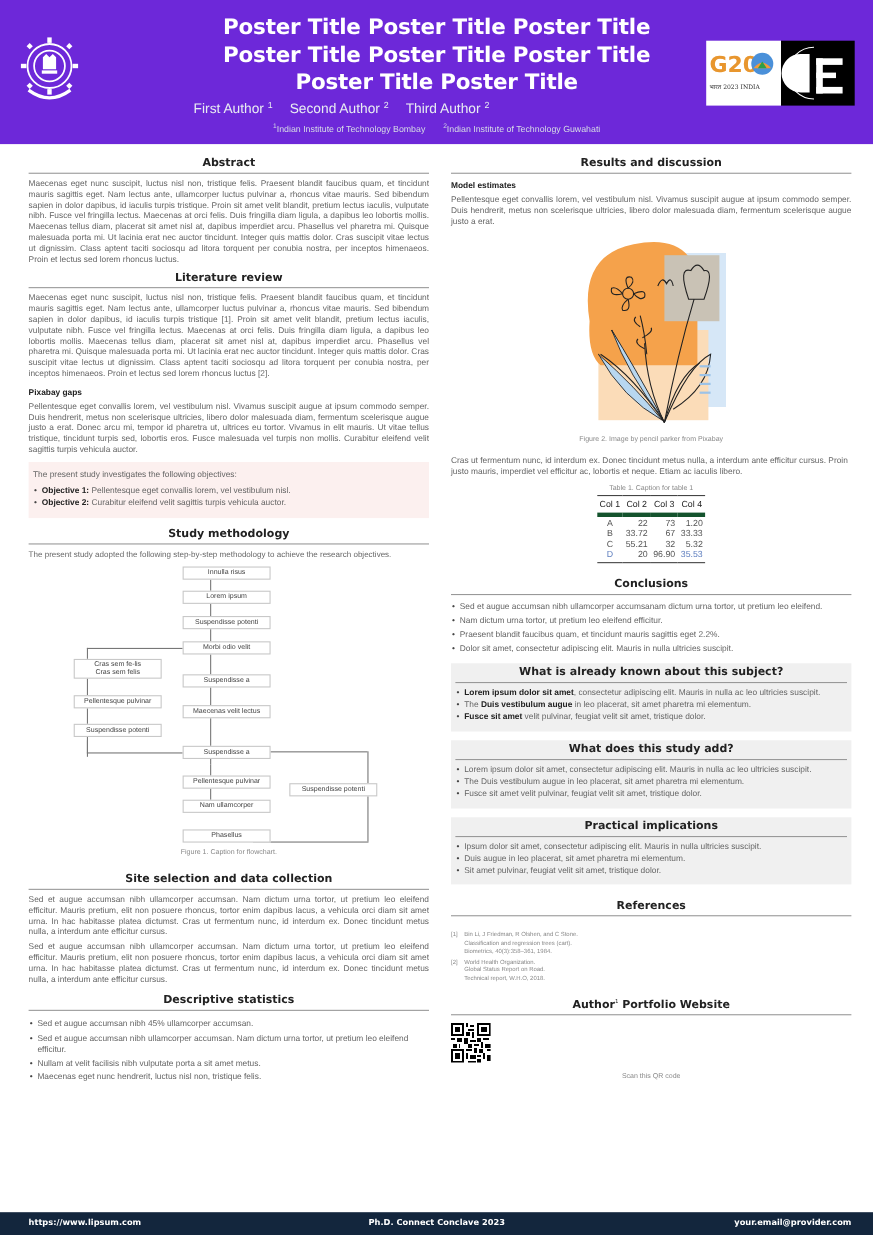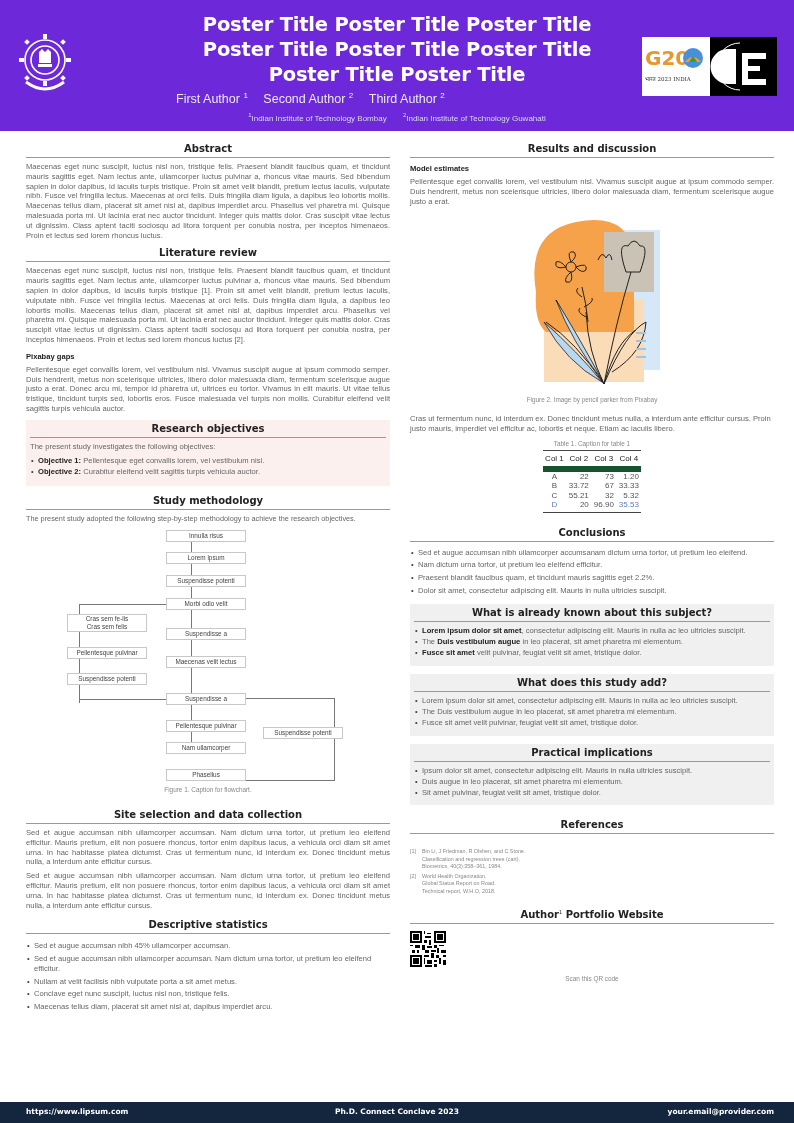--- a/index.html
+++ b/index.html
@@ -36,21 +36,21 @@
   ul.spaced li { margin-bottom: 3px; }
 
   .flow { position: relative; width: 364px; height: 256px; margin-top: 4px; }
   .fbox { position: absolute; border: 1px solid #c8c8c8; background: #fff; font-size: 6.4px; line-height: 7.5px; text-align: center; color: #444; display: flex; align-items: center; justify-content: center; }
   .fline { position: absolute; background: #777; }
   .caption { text-align: center; font-size: 6.4px; color: #888; }
 
   .figure { width: 152px; height: 180px; margin: 6px auto 4px; position: relative; }
 
   table.t { margin: 3px auto 0; border-collapse: collapse; font-size: 8px; color: #555; }
-  table.t th { font-weight: normal; color: #222; padding: 3px 2.5px; border-top: 1.5px solid #444; border-bottom: 6px solid #14532d; }
+  table.t th { font-weight: normal; color: #222; padding: 3px 2.5px; border-top: 1.5px solid #444; border-bottom: 4px solid #14532d; }
   table.t td { text-align: right; padding: 0 2.5px; line-height: 9.4px; }
   table.t td.c1 { text-align: center; }
   table.t tr.last td { border-bottom: 1.5px solid #444; padding-bottom: 2px; }
   table.t .hl { color: #5f7fbf; }
 
   .refs { font-size: 5.4px; line-height: 7.4px; color: #888; margin-top: 14px; }
   .refs .ref { display: flex; margin-bottom: 2px; }
   .refs .ref .n { width: 12px; flex-shrink: 0; }
 
   .qr { width: 36px; height: 36px; margin: 3px auto 4px; }
@@ -123,21 +123,20 @@
   </section>
 
   <section style="margin-top:7px;">
     <div class="sec-head">Literature review</div>
     <p class="body">Maecenas eget nunc suscipit, luctus nisl non, tristique felis. Praesent blandit faucibus quam, et tincidunt mauris sagittis eget. Nam lectus ante, ullamcorper luctus pulvinar a, rhoncus vitae mauris. Sed bibendum sapien in dolor dapibus, id iaculis turpis tristique [1]. Proin sit amet velit blandit, pretium lectus iaculis, vulputate nibh. Fusce vel fringilla lectus. Maecenas at orci felis. Duis fringilla diam ligula, a dapibus leo lobortis mollis. Maecenas tellus diam, placerat sit amet nisl at, dapibus imperdiet arcu. Phasellus vel pharetra mi. Quisque malesuada porta mi. Ut lacinia erat nec auctor tincidunt. Integer quis mattis dolor. Cras suscipit vitae lectus ut dignissim. Class aptent taciti sociosqu ad litora torquent per conubia nostra, per inceptos himenaeos. Proin et lectus sed lorem rhoncus luctus [2].</p>
     <div class="sub-head">Pixabay gaps</div>
     <p class="body">Pellentesque eget convallis lorem, vel vestibulum nisl. Vivamus suscipit augue at ipsum commodo semper. Duis hendrerit, metus non scelerisque ultricies, libero dolor malesuada diam, fermentum scelerisque augue justo a erat. Donec arcu mi, tempor id pharetra ut, ultrices eu tortor. Vivamus in elit mauris. Ut vitae tellus tristique, tincidunt turpis sed, lobortis eros. Fusce malesuada vel turpis non mollis. Curabitur eleifend velit sagittis turpis vehicula auctor.</p>
   </section>
 
   <section class="box-pink">
-    <div class="sec-head">Research objectives</div>
     <p class="body" style="margin:4px 0 4px;">The present study investigates the following objectives:</p>
     <ul class="bul">
       <li><b>Objective 1:</b><span> Pellentesque eget convallis lorem, vel vestibulum nisl.</span></li>
       <li><b>Objective 2:</b><span> Curabitur eleifend velit sagittis turpis vehicula auctor.</span></li>
     </ul>
   </section>
 
   <section style="margin-top:9px;">
     <div class="sec-head">Study methodology</div>
     <p class="body" style="font-size:7.3px;">The present study adopted the following step-by-step methodology to achieve the research objectives.</p>
@@ -177,22 +176,21 @@
     <p class="body">Sed et augue accumsan nibh ullamcorper accumsan. Nam dictum urna tortor, ut pretium leo eleifend efficitur. Mauris pretium, elit non posuere rhoncus, tortor enim dapibus lacus, a vehicula orci diam sit amet urna. In hac habitasse platea dictumst. Cras ut fermentum nunc, id interdum ex. Donec tincidunt metus nulla, a interdum ante efficitur cursus.</p>
     <p class="body" style="margin-top:4px;">Sed et augue accumsan nibh ullamcorper accumsan. Nam dictum urna tortor, ut pretium leo eleifend efficitur. Mauris pretium, elit non posuere rhoncus, tortor enim dapibus lacus, a vehicula orci diam sit amet urna. In hac habitasse platea dictumst. Cras ut fermentum nunc, id interdum ex. Donec tincidunt metus nulla, a interdum ante efficitur cursus.</p>
   </section>
 
   <section style="margin-top:9px;">
     <div class="sec-head" style="margin-bottom:7px;">Descriptive statistics</div>
     <ul class="bul spaced">
       <li>Sed et augue accumsan nibh 45% ullamcorper accumsan.</li>
       <li>Sed et augue accumsan nibh ullamcorper accumsan. Nam dictum urna tortor, ut pretium leo eleifend efficitur.</li>
       <li>Nullam at velit facilisis nibh vulputate porta a sit amet metus.</li>
-      <li>Conclave eget nunc suscipit, luctus nisl non, tristique felis.</li>
-      <li>Maecenas tellus diam, placerat sit amet nisl at, dapibus imperdiet arcu.</li>
+      <li>Maecenas eget nunc hendrerit, luctus nisl non, tristique felis.</li>
     </ul>
   </section>
 </div>
 
 <div class="col right">
   <section>
     <div class="sec-head">Results and discussion</div>
     <div class="sub-head" style="margin-top:6px;">Model estimates</div>
     <p class="body">Pellentesque eget convallis lorem, vel vestibulum nisl. Vivamus suscipit augue at ipsum commodo semper. Duis hendrerit, metus non scelerisque ultricies, libero dolor malesuada diam, fermentum scelerisque augue justo a erat.</p>
 

